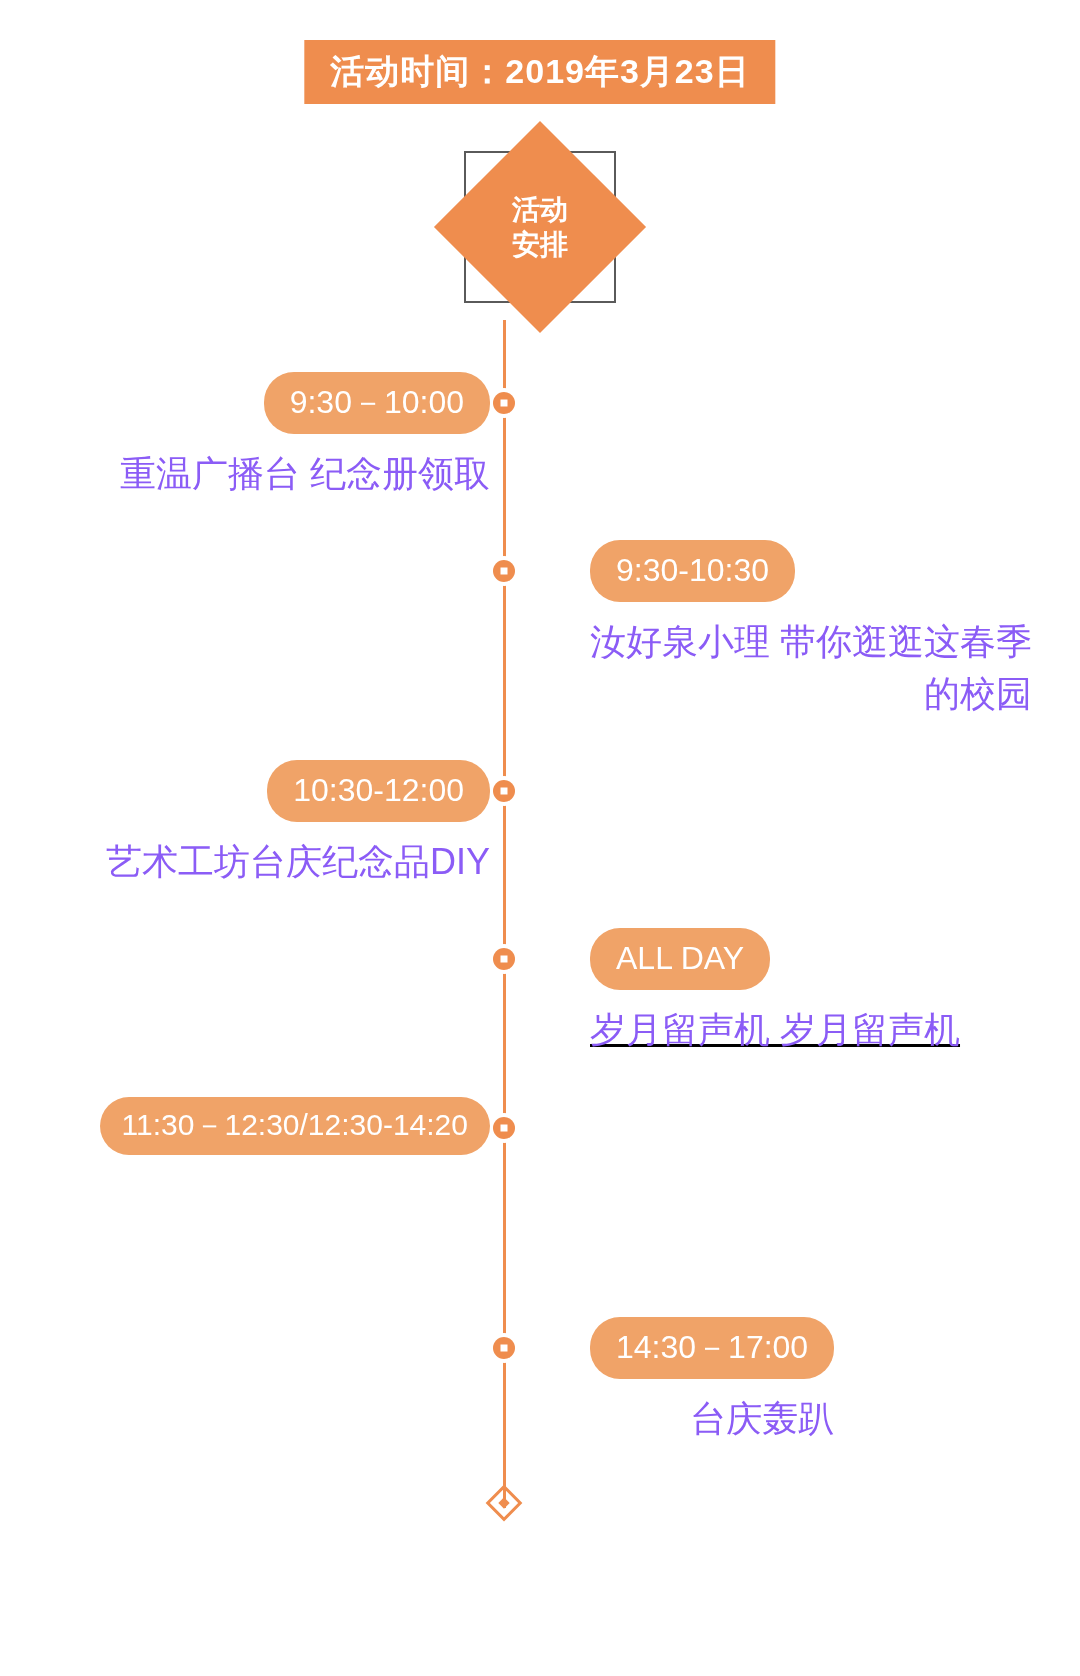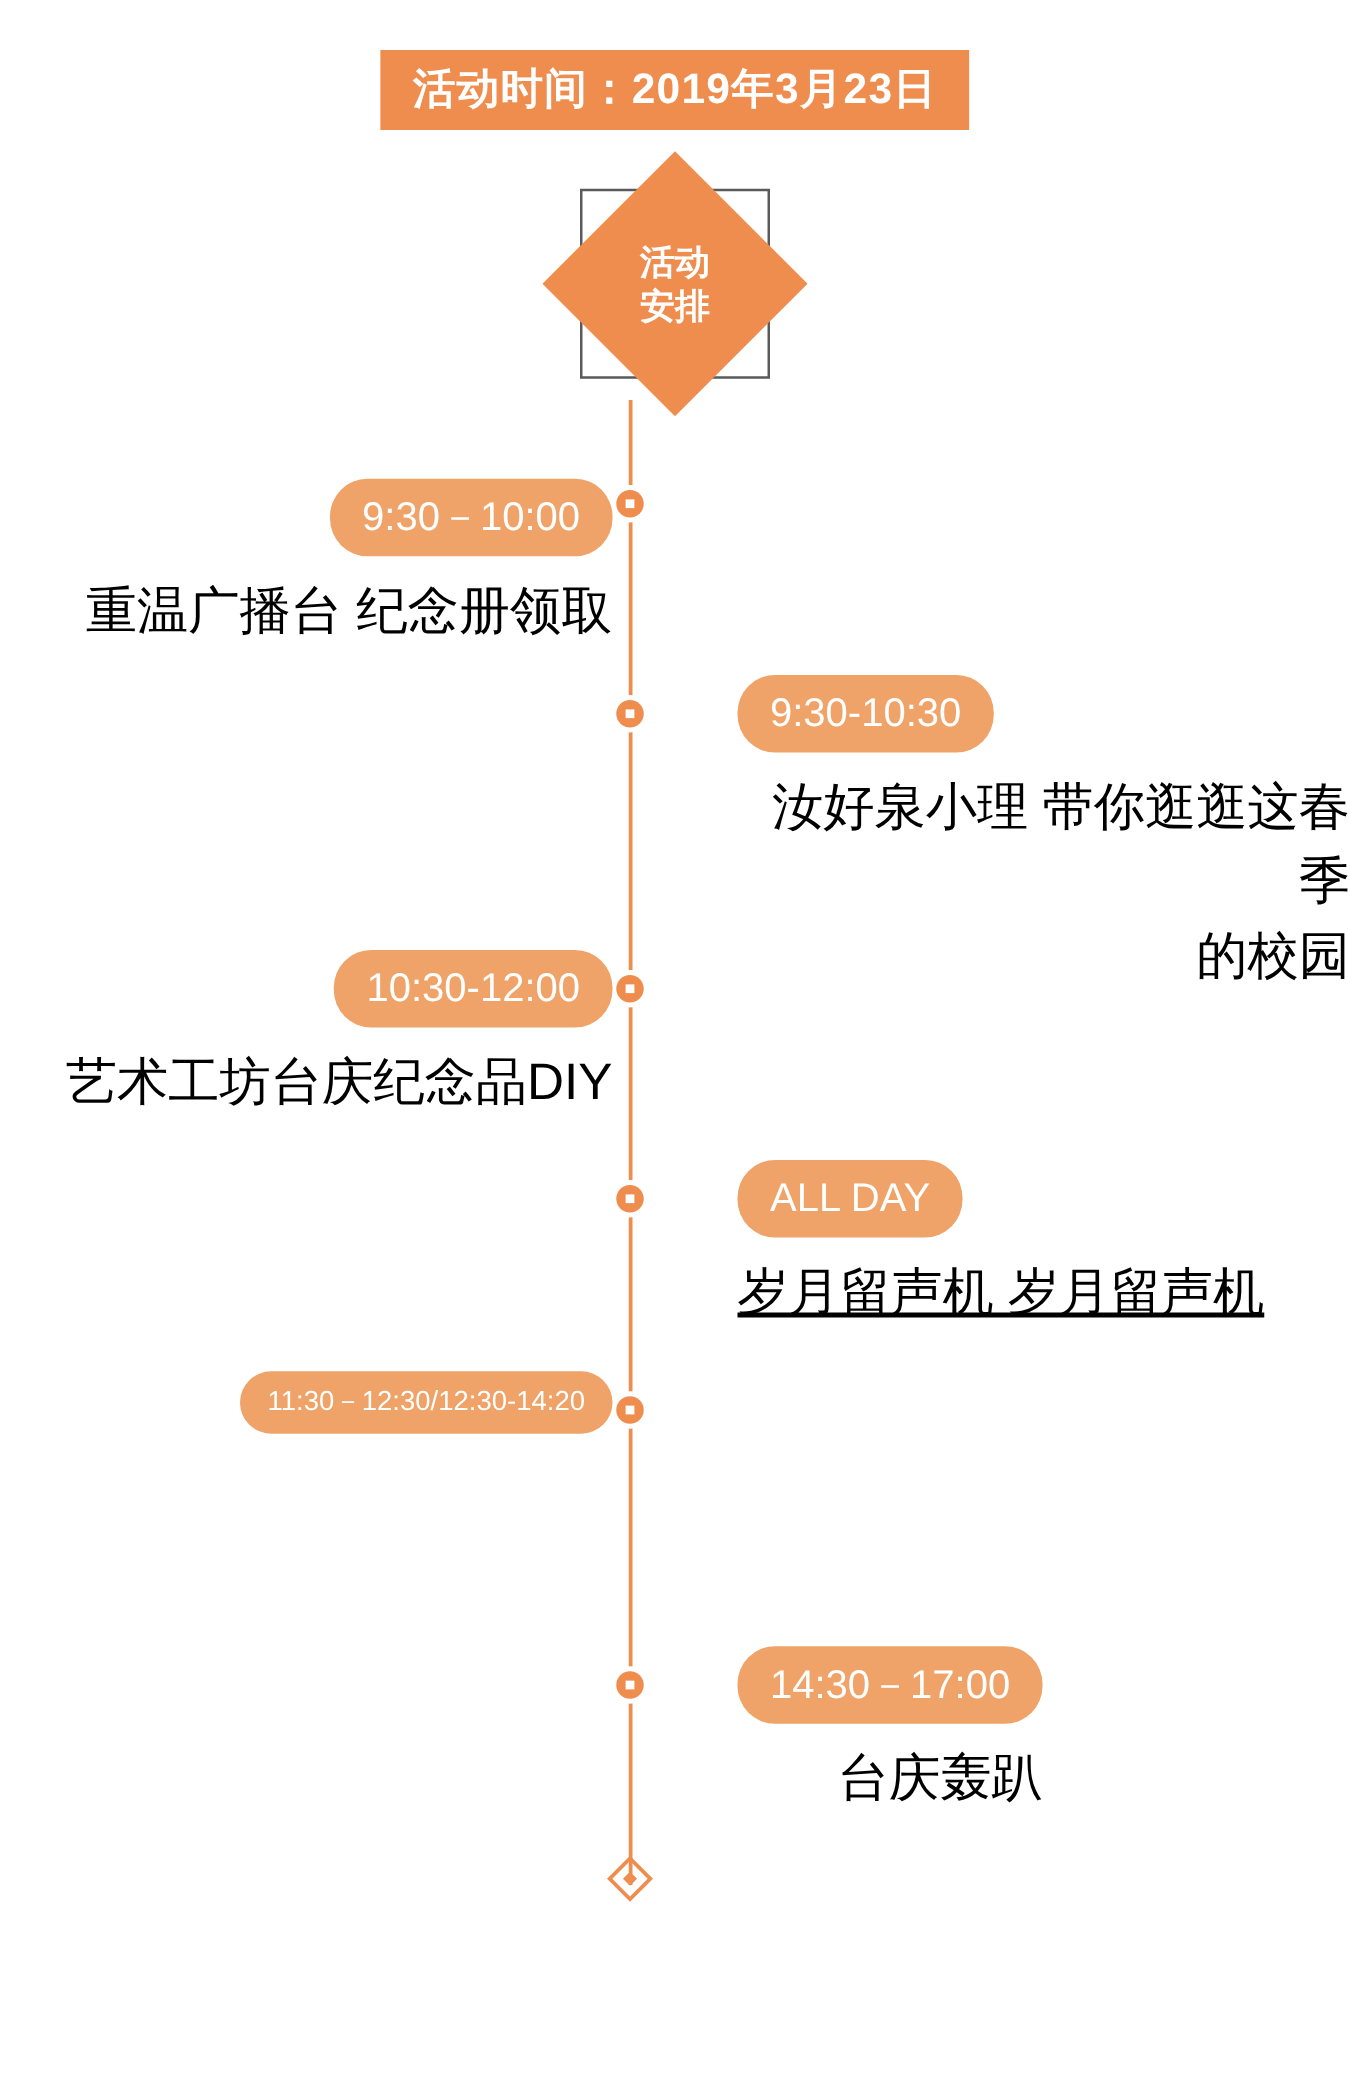--- a/index.html
+++ b/index.html
@@ -140,27 +140,27 @@
     display: inline-block;
     background: #f0a368;
     color: #ffffff;
     font-size: 32px;
     line-height: 1;
     padding: 14px 26px 16px 26px;
     border-radius: 30px;
     white-space: nowrap;
   }
   .pill.pill-long {
-    font-size: 22px;
+    font-size: 30px;
     padding: 13px 22px 15px 22px;
   }
   .event-desc {
     margin-top: 14px;
-    color: #000000;
-    font-size: 41px;
+    color: #8b5cf6;
+    font-size: 36px;
     line-height: 1.45;
     white-space: pre-line;
   }
   .event.left .event-desc { text-align: right; }
   .event.right .event-desc { text-align: right; }
 </style>
 </head>
 <body>
 
 <div class="header-banner">活动时间：2019年3月23日</div>
@@ -177,21 +177,21 @@
   <div class="timeline-end-inner"></div>
 </div>
 
 <div class="node-dot" style="top:403px;"></div>
 <div class="node-dot" style="top:571px;"></div>
 <div class="node-dot" style="top:791px;"></div>
 <div class="node-dot" style="top:959px;"></div>
 <div class="node-dot" style="top:1128px;"></div>
 <div class="node-dot" style="top:1348px;"></div>
 
-<div class="event left" style="top:383px;margin-left:16px;">
+<div class="event left" style="top:372px;margin-left:16px;">
   <div class="pill">9:30－10:00</div>
   <div class="event-desc">重温广播台 纪念册领取</div>
 </div>
 
 <div class="event right" style="top:540px;">
   <div class="pill">9:30-10:30</div>
   <div class="event-desc">汝好泉小理 带你逛逛这春季
 的校园</div>
 </div>
 

